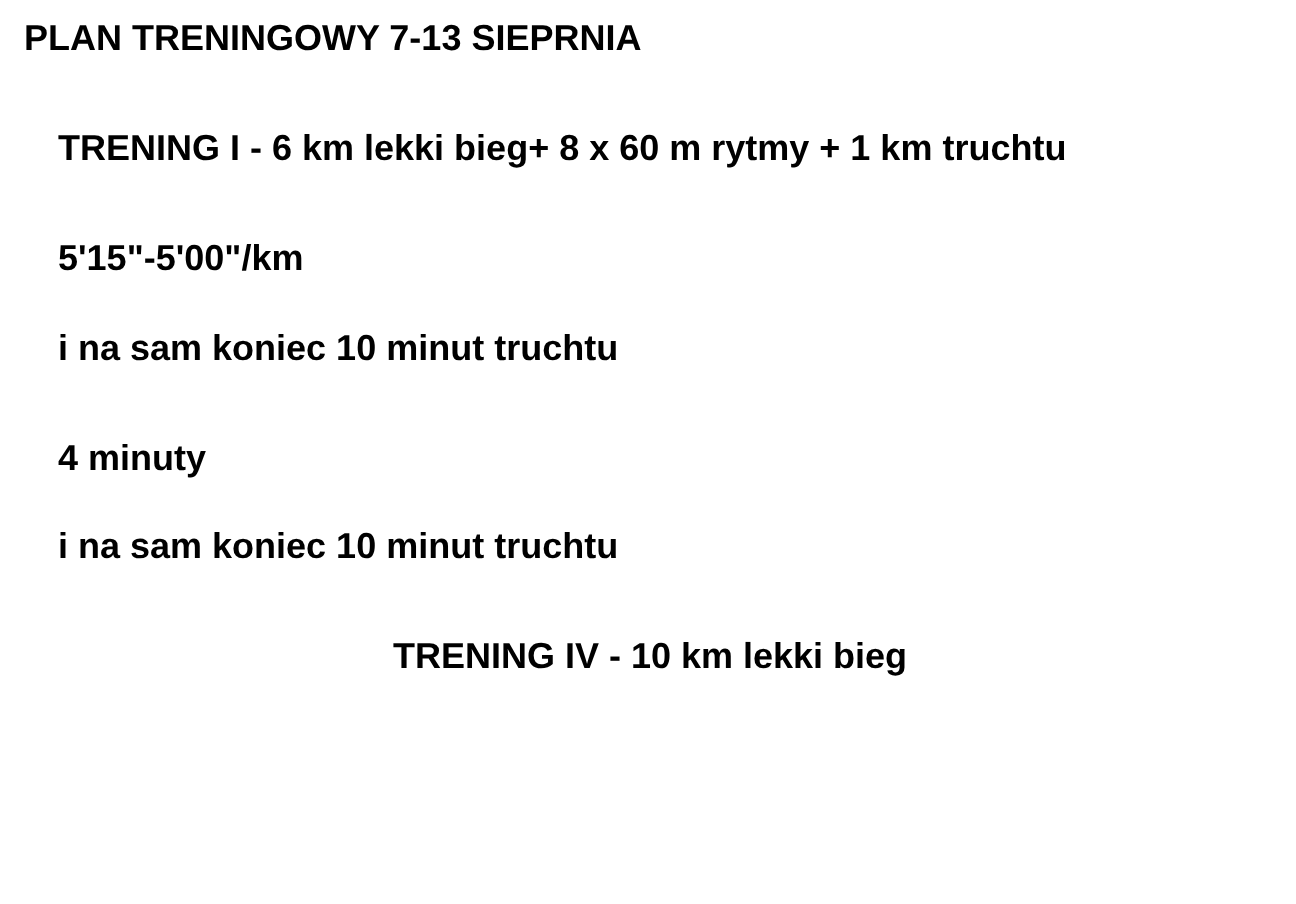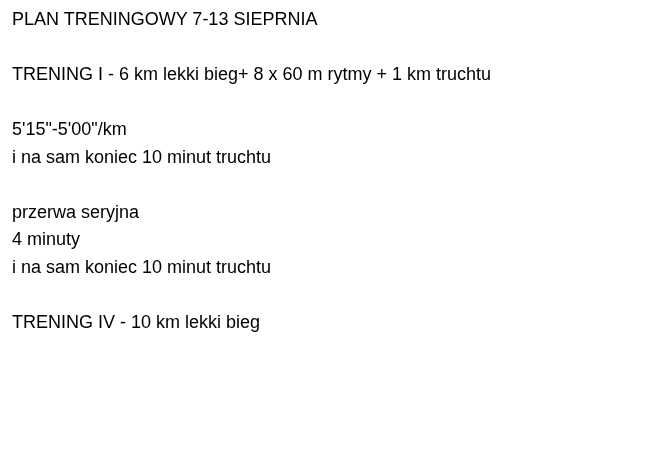--- a/index.html
+++ b/index.html
@@ -9,58 +9,58 @@
   }
   .page {
     position: relative;
     width: 648px;
     height: 452px;
     background: #ffffff;
     overflow: hidden;
     box-sizing: border-box;
     padding: 6px 10px 0 12px;
     font-family: "Liberation Sans", "DejaVu Sans", sans-serif;
-    font-weight: normal;
+    font-weight: bold;
     font-size: 18px;
     line-height: 27.5px;
     color: #000000;
     -webkit-font-smoothing: antialiased;
   }
   .doc-title {
     margin: 0 0 27.5px 0;
   }
   .section {
     margin: 0 0 27.5px 0;
   }
   .section:last-child {
     margin-bottom: 0;
+    text-align: center;
   }
   .line {
-    margin: 0;
+    margin: 17px;
     white-space: pre;
   }
 </style>
 </head>
 <body>
 
 <div class="page">
 
   <p class="doc-title">PLAN TRENINGOWY 7-13 SIEPRNIA</p>
 
   <div class="section">
     <p class="line">TRENING I - 6 km lekki bieg+ 8 x 60 m rytmy + 1 km truchtu</p>
   </div>
 
   <div class="section">
     <p class="line">5'15"-5'00"/km</p>
     <p class="line">i na sam koniec 10 minut truchtu</p>
   </div>
 
   <div class="section">
-    <p class="line">przerwa seryjna</p>
     <p class="line">4 minuty</p>
     <p class="line">i na sam koniec 10 minut truchtu</p>
   </div>
 
   <div class="section">
     <p class="line">TRENING IV - 10 km lekki bieg</p>
   </div>
 
 </div>
 

